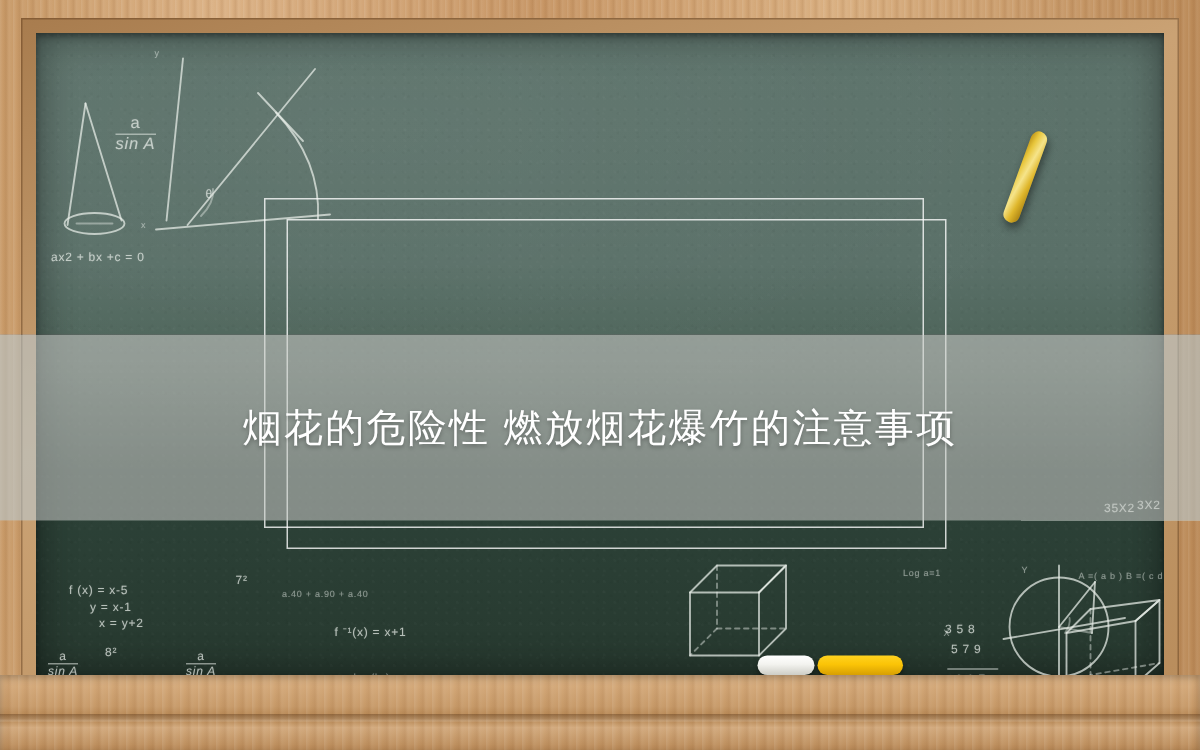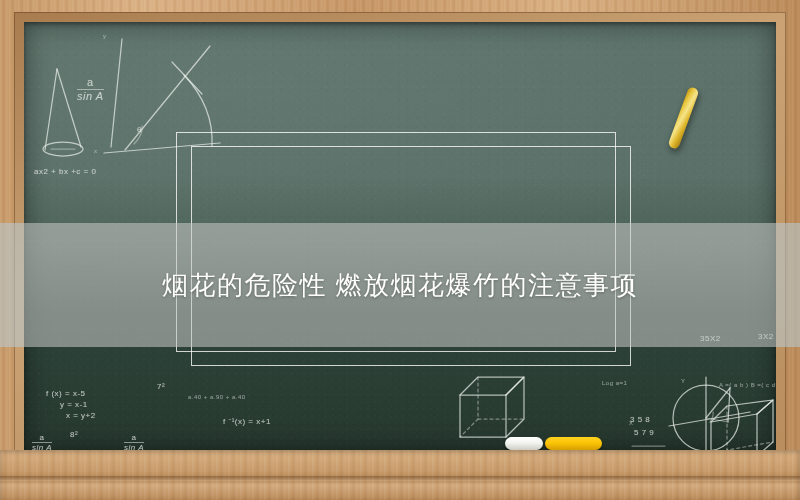--- a/index.html
+++ b/index.html
@@ -257,21 +257,21 @@
       <div class="chalk-text small" style="left:199px; top:393px;">f ⁻¹(x)  = x+1</div>
       <div class="chalk-text tiny" style="left:208px; top:427px;">alog (bc)</div>
 
       <div class="chalk-text small" style="left:606px; top:393px;">3 5 8</div>
       <div class="chalk-text small" style="left:610px; top:406px;">5 7 9</div>
       <div class="chalk-text small" style="left:613px; top:426px;">6 3 7</div>
 
       <div class="chalk-text tiny" style="left:657px; top:356px;">Y</div>
       <div class="chalk-text tiny" style="left:605px; top:398px;">X</div>
 
-      <div class="chalk-text small" style="left:676px; top:312px;">35X2</div>
+      <div class="chalk-text small" style="left:712px; top:312px;">35X2</div>
       <div class="chalk-text small" style="left:734px; top:310px;">3X2</div>
       <div class="chalk-text tiny" style="left:578px; top:358px;">Log a=1</div>
       <div class="chalk-text tiny" style="left:695px; top:360px;">A =( a  b ) B =( c  d ) C =( e  f )</div>
     </div>
 
     <div class="deco-rect" style="left:152px; top:110px; width:440px; height:220px;"></div>
     <div class="deco-rect" style="left:167px; top:124px; width:440px; height:220px;"></div>
 
     <div class="chalk-stick" style="left:654px; top:64px;"></div>
 

